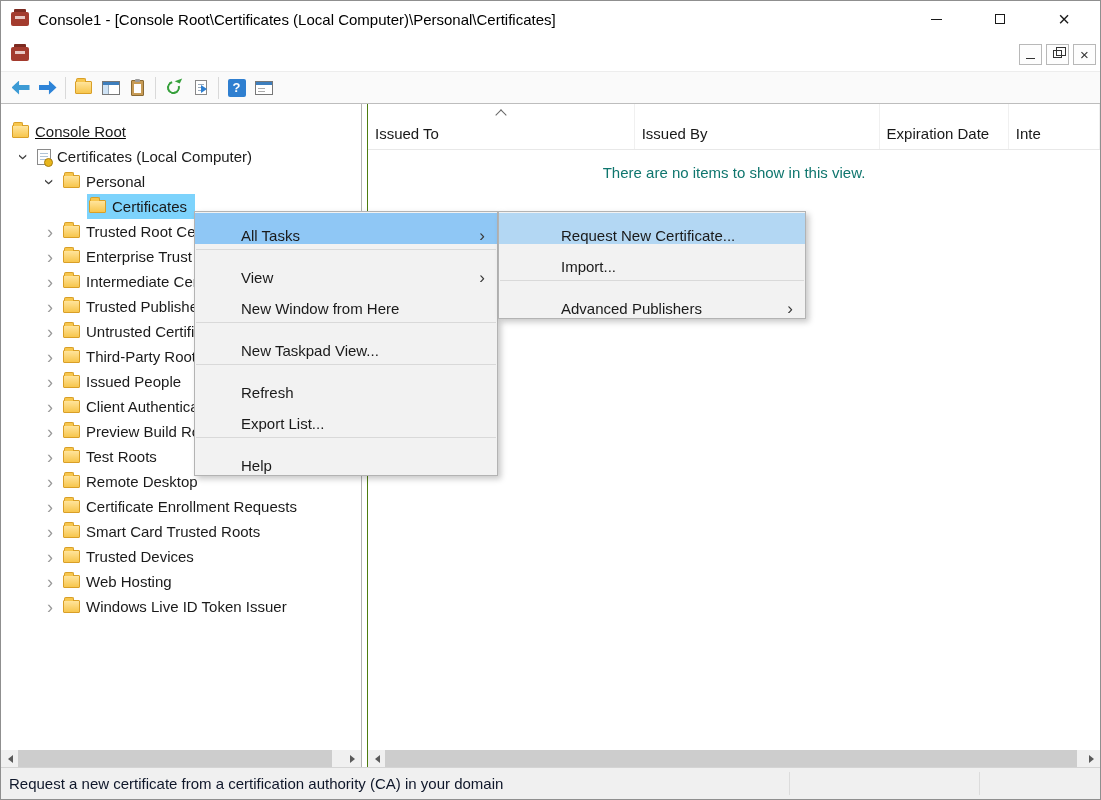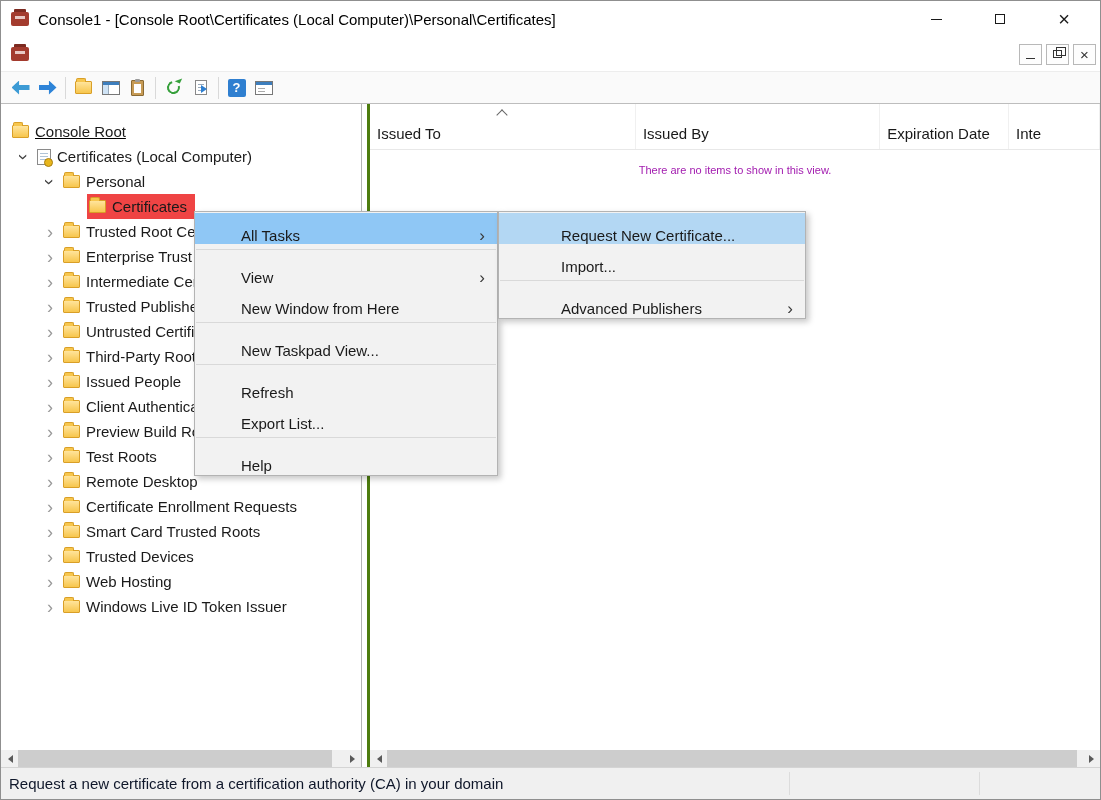--- a/index.html
+++ b/index.html
@@ -51,41 +51,41 @@
   .i-export-list-icon::after{content:"";position:absolute;right:-5px;bottom:1px;border:4px solid transparent;border-left:6px solid #2e7fd0;}
   .i-help-icon{width:18px;height:18px;background:#2f7fd0;border-radius:2px;color:#fff;font-size:13px;font-weight:bold;display:flex;align-items:center;justify-content:center;}
   .i-help-icon::before{content:"?";}
   .i-taskpad-icon{width:18px;height:14px;border:1px solid #777;background:#fff;position:relative;}
   .i-taskpad-icon::before{content:"";position:absolute;left:0;right:0;top:0;height:3px;background:#3d7ebd;}
   .i-taskpad-icon::after{content:"";position:absolute;left:2px;top:6px;right:7px;height:1px;background:#aaa;box-shadow:0 3px 0 #aaa;}
 
   
   .content{position:absolute;top:103px;left:0;right:0;bottom:32px;background:#fff;}
   .tree-pane{position:absolute;left:0;top:0;bottom:0;width:361px;border-right:1px solid #b4b4b4;overflow:hidden;background:#fff;}
-  .result-pane{position:absolute;left:366px;top:0;bottom:0;right:0;border-left:3px solid #4d7c0f;overflow:hidden;background:#fff;}
+  .result-pane{position:absolute;left:366px;top:0;bottom:0;right:0;border-left:1px solid #4d7c0f;overflow:hidden;background:#fff;}
 
   .tree{padding-top:15px;}
   .tree-row{height:25px;display:flex;align-items:center;white-space:nowrap;}
   .chevron{flex:0 0 22px;width:22px;height:22px;display:flex;align-items:center;justify-content:center;font-size:18px;line-height:1;color:#9a9a9a;}
   .chevron.expanded{color:#404040;transform:rotate(90deg);}
   .node-sel{display:flex;align-items:center;height:25px;padding:0 8px 0 2px;}
-  .node-sel.selected{background:#ef4444;}
+  .node-sel.selected{background:#7dd3fc;}
   .node-icon{margin-right:6px;flex:0 0 auto;}
   .icon-folder{width:17px;height:13px;background:linear-gradient(#ffe49c,#f7c64d);border:1px solid #d99f27;border-radius:1px;position:relative;}
   .icon-folder::before{content:"";position:absolute;top:-4px;left:0;width:8px;height:3px;background:#f7c64d;border:1px solid #d99f27;border-bottom:none;border-radius:2px 2px 0 0;}
   .icon-cert{width:14px;height:16px;background:#fff;border:1px solid #8a8a8a;position:relative;}
   .icon-cert::before{content:"";position:absolute;left:2px;top:3px;right:2px;height:1px;background:#b0c4d8;box-shadow:0 3px 0 #b0c4d8,0 6px 0 #b0c4d8;}
   .icon-cert::after{content:"";position:absolute;right:-3px;bottom:-3px;width:7px;height:7px;background:#e8b61c;border:1px solid #a87f12;border-radius:50%;}
   .node-label{font-size:15px;color:#1a1a1a;}
 
   
   .list-header{display:flex;height:46px;border-bottom:1px solid #e8e8e8;}
   .col-header{position:relative;display:flex;align-items:flex-end;padding:0 0 7px 7px;font-size:15px;color:#191919;border-right:1px solid #f0f0f0;overflow:hidden;white-space:nowrap;}
   .sort-arrow{position:absolute;top:7px;left:50%;margin-left:-4px;width:8px;height:8px;border-left:1px solid #666;border-top:1px solid #666;transform:rotate(45deg);}
-  .empty-msg{margin-top:14px;text-align:center;font-size:11px;color:#a21caf;}
+  .empty-msg{margin-top:14px;text-align:center;font-size:15px;color:#0f766e;}
 
   
   .hscroll{position:absolute;left:0;right:0;bottom:0;height:17px;background:#f0f0f0;display:flex;}
   .sb-btn{flex:0 0 17px;height:17px;display:flex;align-items:center;justify-content:center;}
   .tri{width:0;height:0;}
   .tri-left{border:4px solid transparent;border-right:5px solid #5a5a5a;margin-right:3px;}
   .tri-right{border:4px solid transparent;border-left:5px solid #5a5a5a;margin-left:3px;}
   .sb-track{flex:1;position:relative;}
   .sb-thumb{position:absolute;top:0;bottom:0;left:0;background:#cdcdcd;}
   .thumb-tree{width:calc(100% - 12px);}

